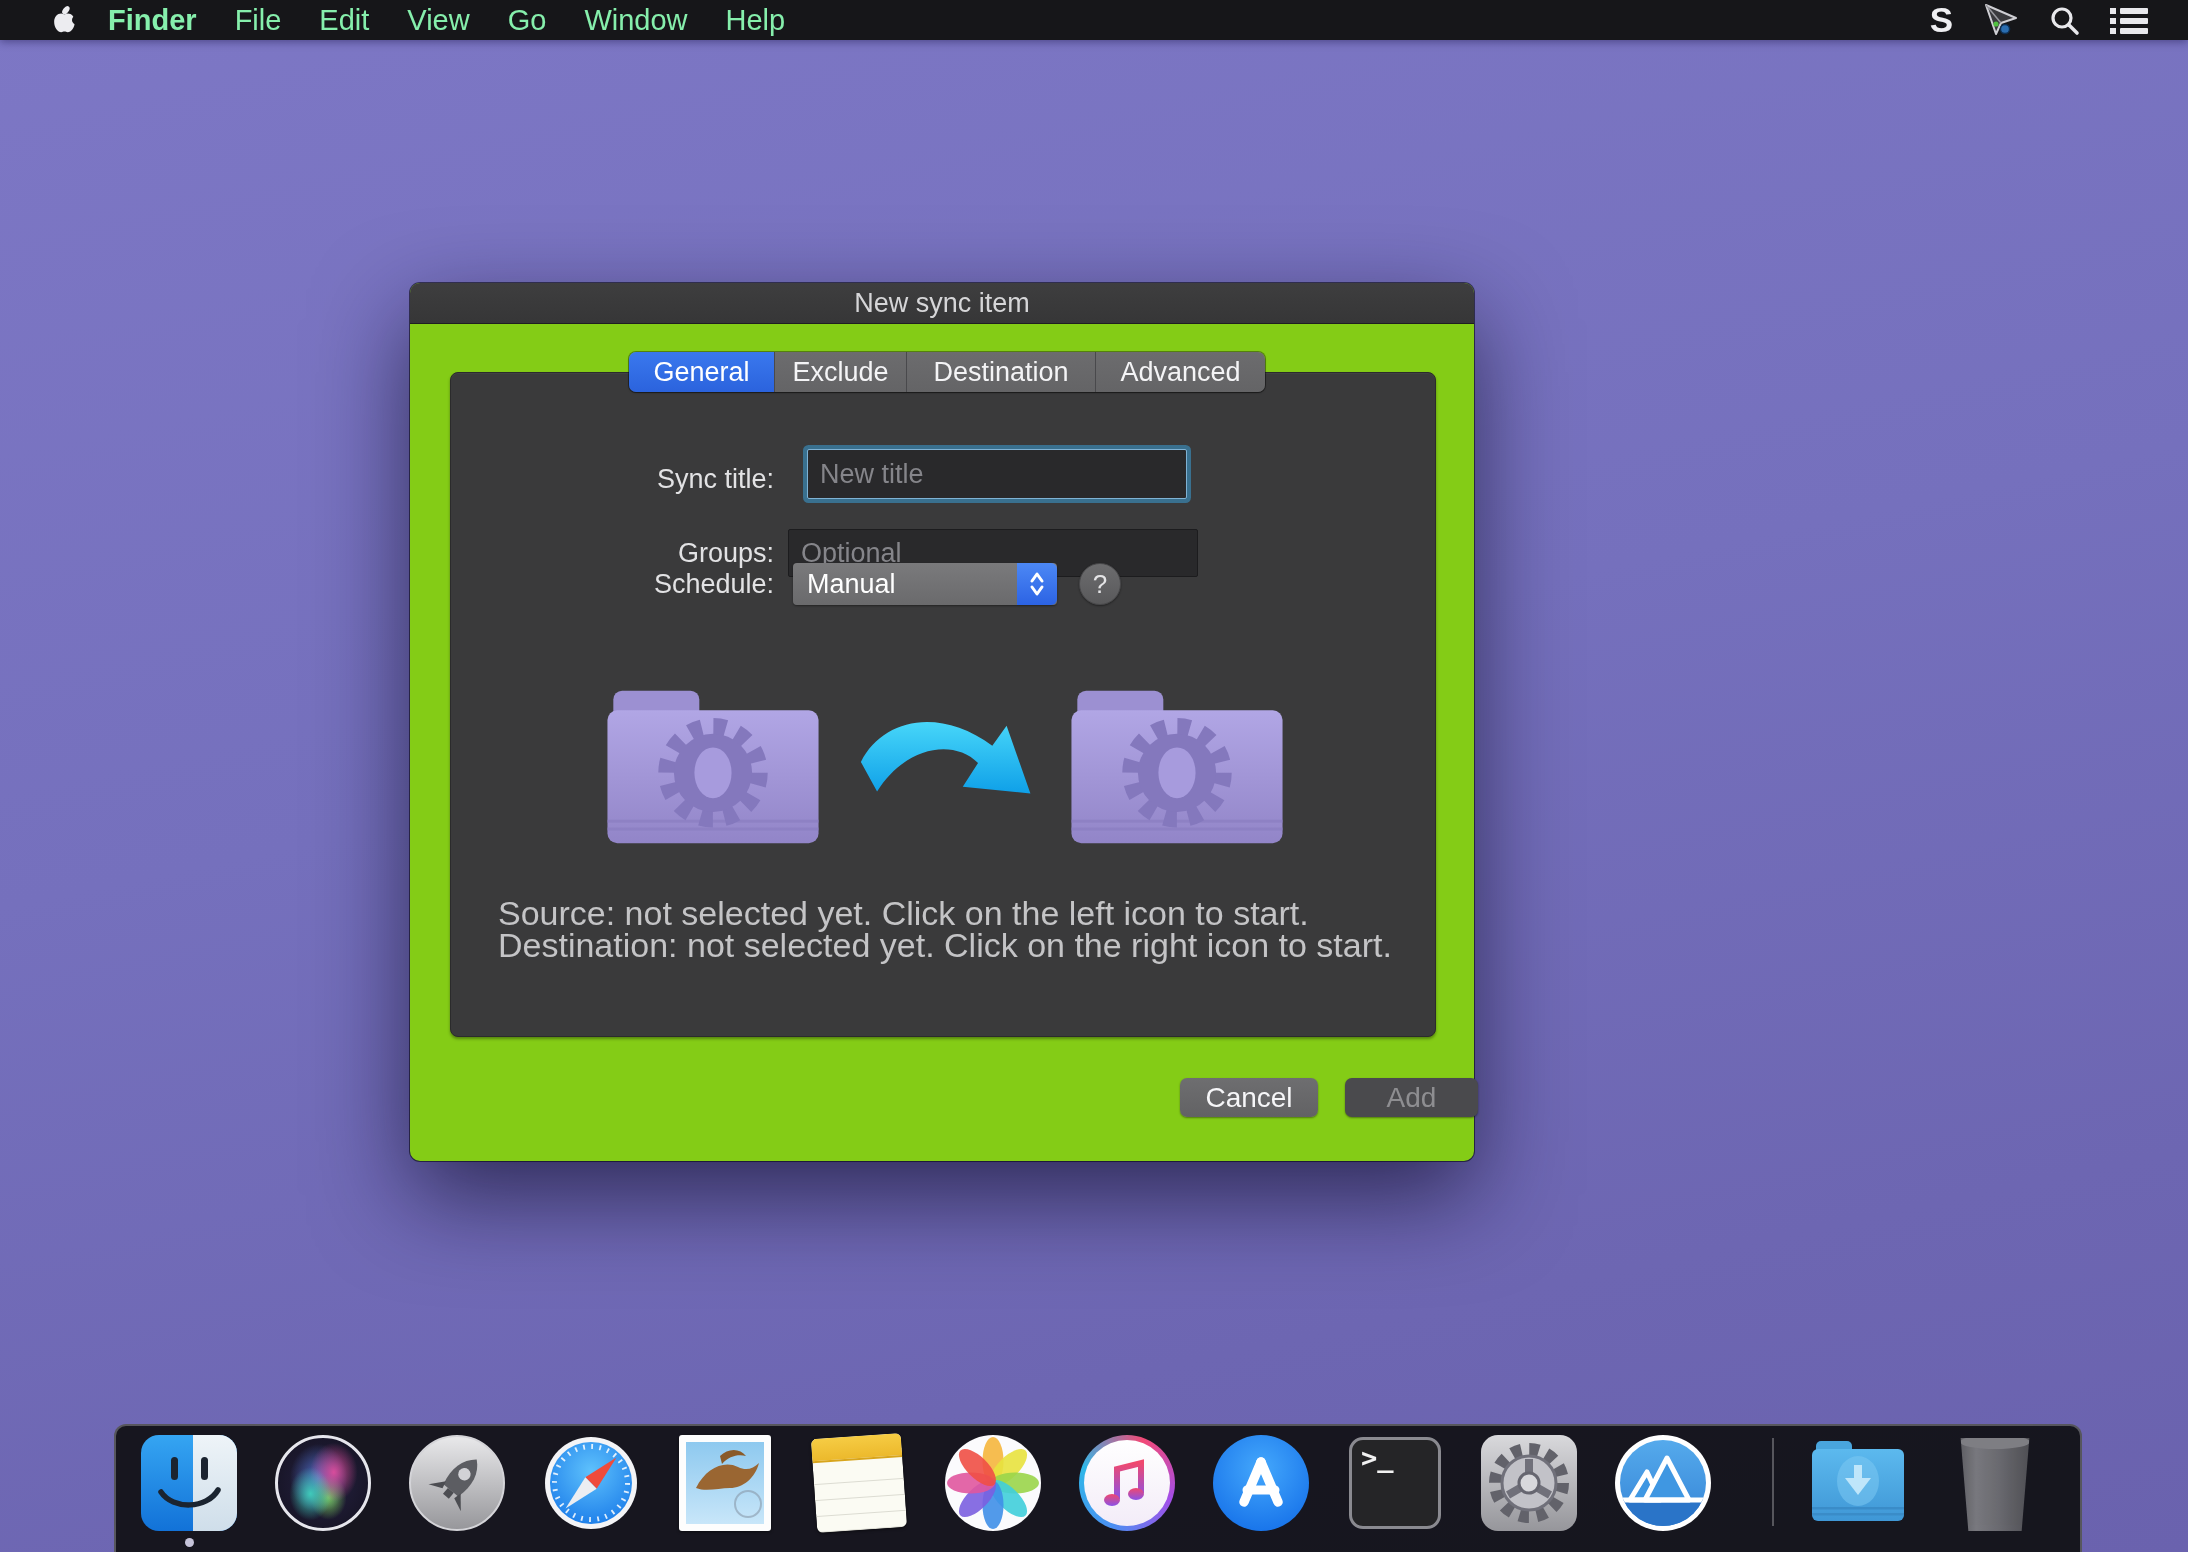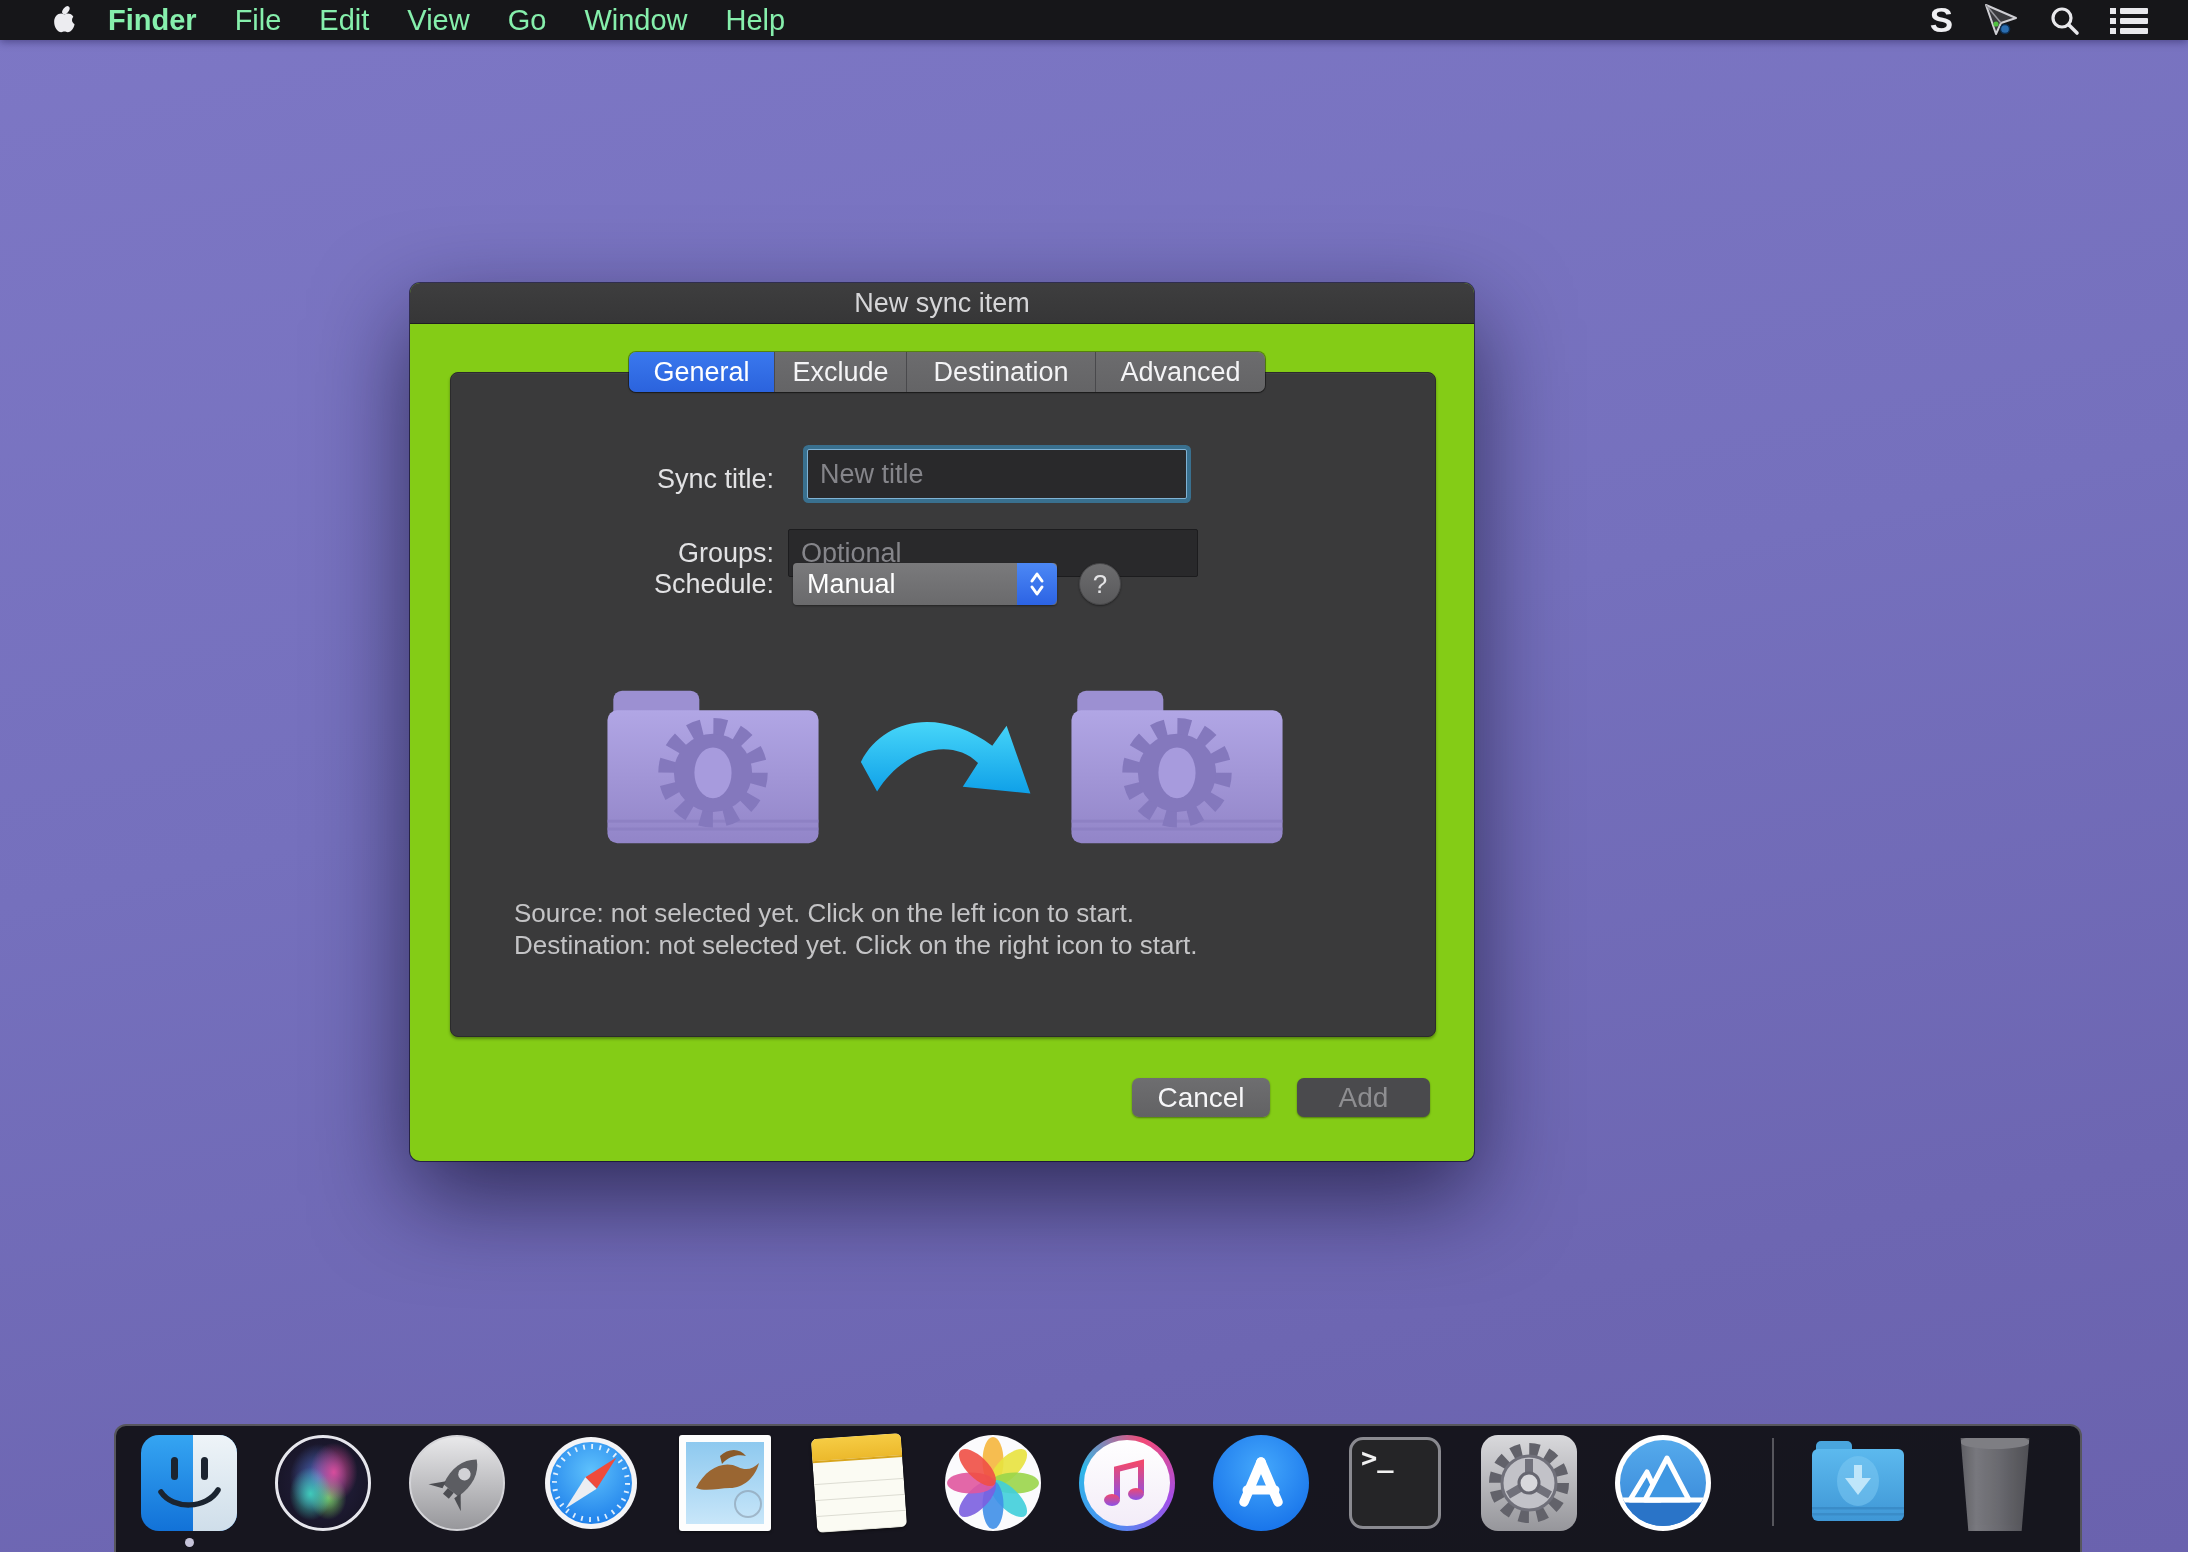--- a/index.html
+++ b/index.html
@@ -69,26 +69,27 @@
   .popup .popup-cap{
     position:absolute;right:0;top:0;width:40px;height:42px;border-radius:0 6px 6px 0;
     background:linear-gradient(#4c88f5,#2c63e4);display:flex;align-items:center;justify-content:center;
   }
   .help-btn{
     position:absolute;left:628px;top:190px;width:42px;height:42px;border-radius:50%;
     background:linear-gradient(#6c6c6e,#59595b);border:1px solid #48484a;box-sizing:border-box;
     color:#e4e4e6;font-size:26px;display:flex;align-items:center;justify-content:center;
     box-shadow:0 1px 2px rgba(0,0,0,.4);
   }
-  .status-lines{position:absolute;left:47px;top:524px;color:#c4c4c6;font-size:26px;line-height:32px;margin-left:16px;}
+  .status-lines{position:absolute;left:47px;top:524px;color:#c4c4c6;font-size:34px;line-height:32px;}
   .btn{
     position:absolute;top:795px;height:39px;border-radius:7px;border:none;
     font-family:"Liberation Sans",sans-serif;font-size:28px;
     display:flex;align-items:center;justify-content:center;
     box-shadow:0 1px 2px rgba(0,0,0,.4);
+    margin-left:48px;
   }
   .btn-cancel{left:722px;width:138px;background:linear-gradient(#6e6e70,#626264);color:#f6f6f8;}
   .btn-add{left:887px;width:133px;background:#4a4a4d;color:#8e8e91;}
   .folder-icon{position:absolute;width:228px;height:172px;}
   .sync-arrow{position:absolute;left:405px;top:328px;width:185px;height:100px;}
   
   .dock{
     position:absolute;left:114px;top:1424px;width:1968px;height:128px;
     background:rgba(16,16,19,.93);
     border:2px solid rgba(255,255,255,.28);border-bottom:none;

